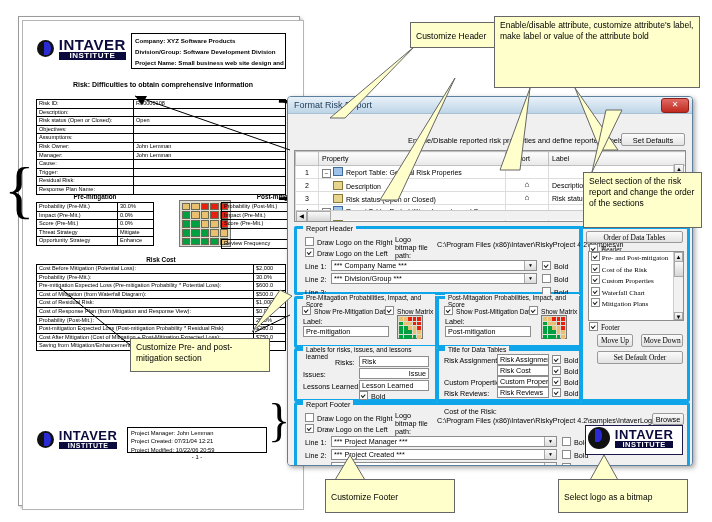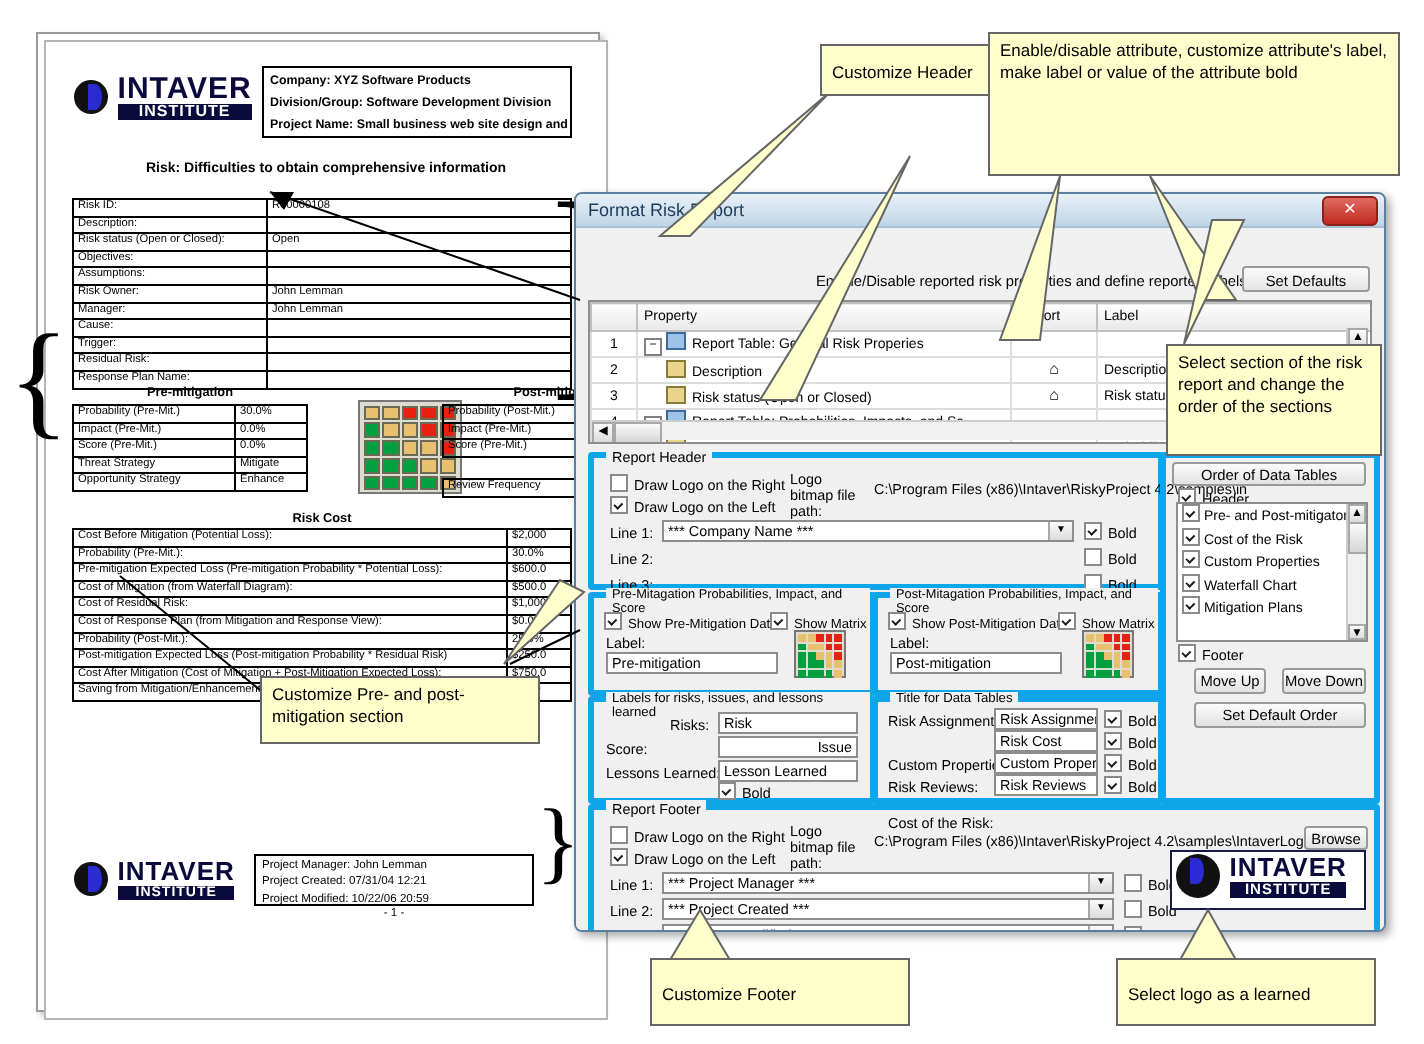--- a/index.html
+++ b/index.html
@@ -157,21 +157,21 @@
   #mat-prev-1,#mat-prev-2{position:absolute;width:26px;height:24px;border:1px solid #777;
      background:#dcdcd0;padding:1px;box-sizing:border-box;}
   .mp-row{display:flex;height:4.4px;}
   .mp-c{flex:1;margin:.3px;}
 
   #pre-grp{left:6px;top:182px;width:138px;height:46px;}
   #post-grp{left:148px;top:182px;width:140px;height:46px;}
   #lbl-grp{left:6px;top:234px;width:138px;height:48px;}
   #ttl-grp{left:148px;top:234px;width:140px;height:48px;}
   #ftr-grp{left:6px;top:288px;width:390px;height:62px;}
-  #order-grp{left:292px;top:112px;width:104px;height:170px;}
+  #order-grp{left:292px;top:112px;width:104px;height:170px;font-family:Liberation Serif, serif;}
   #order-list{position:absolute;left:5px;top:22px;width:94px;height:68px;background:#fff;
      border:1px solid #8d8d8d;overflow:hidden;}
   #order-list .oi{font-size:7px;padding:0 2px;height:11.5px;line-height:11px;white-space:nowrap;}
   #ol-scroll{position:absolute;right:0;top:0;width:9px;bottom:0;background:#f1f1f1;border-left:1px solid #ccc;}
   #ol-thumb{position:absolute;left:0;top:9px;width:9px;height:14px;
      background:linear-gradient(#fafafa,#d6d6d6);border:1px solid #a8a8a8;}
 
   #ftr-logo-img{position:absolute;right:4px;top:20px;width:98px;height:30px;
      background:#fff;border:1px solid #1a1a4a;box-sizing:border-box;padding:1px 2px;}
   #ftr-logo-img .w1{font-size:13px;}
@@ -486,20 +486,24 @@
       <div class="lbl" style="left:8px;top:33px;">Line 1:</div>
       <div class="combo" style="left:34px;top:31px;width:206px;">
         <span class="ctext">*** Company Name ***</span>
         <span class="carrow">▼</span>
       </div>
       <div class="chkrow" style="left:245px;top:32px;">
         <span class="cb on"></span><span>Bold</span>
       </div>
 
       <div class="lbl" style="left:8px;top:46px;">Line 2:</div>
+      <div class="combo" style="left:34px;top:44px;width:206px;">
+        <span class="ctext">*** Division/Group ***</span>
+        <span class="carrow">▼</span>
+      </div>
       <div class="chkrow" style="left:245px;top:45px;">
         <span class="cb"></span><span>Bold</span>
       </div>
 
       <div class="lbl" style="left:8px;top:59px;">Line 3:</div>
       <div class="chkrow" style="left:245px;top:58px;">
         <span class="cb"></span><span>Bold</span>
       </div>
     </div>
 
@@ -598,21 +602,21 @@
             <div class="mp-c" style="background: rgb(0, 160, 64);"></div>
             <div class="mp-c" style="background: rgb(232, 192, 112);"></div>
           </div>
         </div>
     </div>
 
     <div class="grp" id="lbl-grp">
       <div class="gtitle" style="font-size:6.6px;">Labels for risks, issues, and lessons learned</div>
       <div class="lbl" style="left:6px;top:7px;margin-left:32px;">Risks:</div>
       <div class="tbox" style="left:62px;top:5px;width:70px;">Risk</div>
-      <div class="lbl" style="left:6px;top:19px;">Score:</div>
+      <div class="lbl" style="left:6px;top:19px;">Issues:</div>
       <div class="tbox" style="left:62px;top:17px;width:70px;text-align:right;">Issue</div>
       <div class="lbl" style="left:6px;top:31px;">Lessons Learned:</div>
       <div class="tbox" style="left:62px;top:29px;width:70px;">Lesson Learned</div>
       <div class="chkrow" style="left:62px;top:40px;">
         <span class="cb on"></span><span>Bold</span>
       </div>
     </div>
 
     <div class="grp" id="ttl-grp">
       <div class="gtitle" style="font-size:6.6px;">Title for Data Tables</div>
@@ -726,19 +730,19 @@
   <line x1="60" y1="288" x2="130" y2="345" stroke="#000" stroke-width="1"></line>
   <line x1="290" y1="150" x2="135" y2="96" stroke="#000" stroke-width="1"></line>
   <polygon points="135,96 147,96 142,105" fill="#000"></polygon>
   <line x1="255" y1="332" x2="290" y2="315" stroke="#000" stroke-width="1"></line>
 </svg>
 
 <div class="callout" style="left:410px;top:22px;width:120px;height:26px;line-height:20px;">Customize Header</div>
 
 <div class="callout" style="left:494px;top:16px;width:206px;height:72px;">Enable/disable attribute, customize attribute's label, make label or value of the attribute bold</div>
 
-<div class="callout" style="left:583px;top:172px;width:108px;height:56px;">Select section of the risk report and change the order of the sections</div>
+<div class="callout" style="left:583px;top:172px;width:119px;height:56px;">Select section of the risk report and change the order of the sections</div>
 
 <div class="callout" style="left:130px;top:338px;width:140px;height:34px;">Customize Pre- and post- mitigation section</div>
 
 <div class="callout" style="left:325px;top:479px;width:130px;height:34px;line-height:28px;">Customize Footer</div>
 
-<div class="callout" style="left:558px;top:479px;width:130px;height:34px;line-height:28px;">Select logo as a learned</div>
+<div class="callout" style="left:558px;top:479px;width:130px;height:34px;line-height:28px;">Select logo as a bitmap</div>
 
 </body></html>

